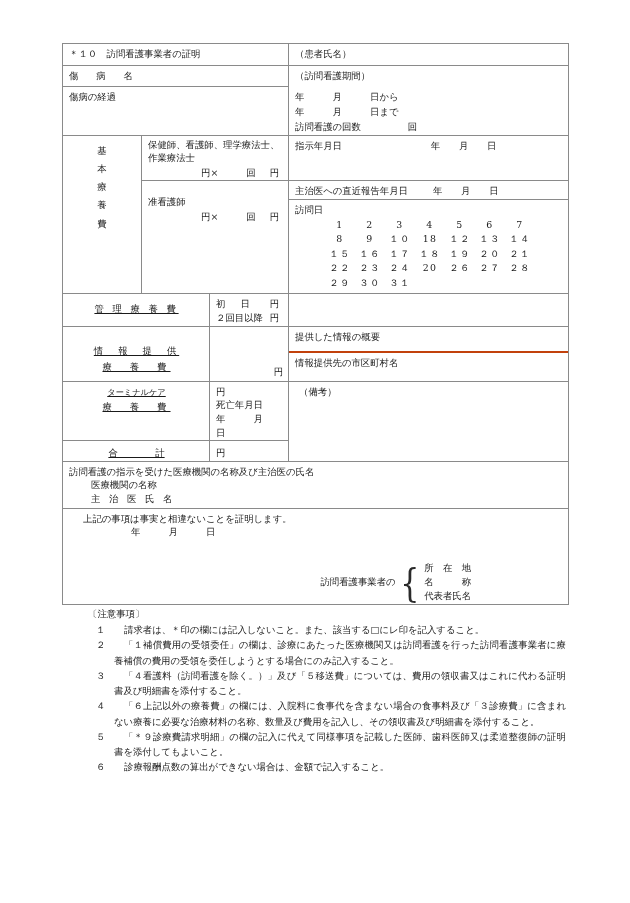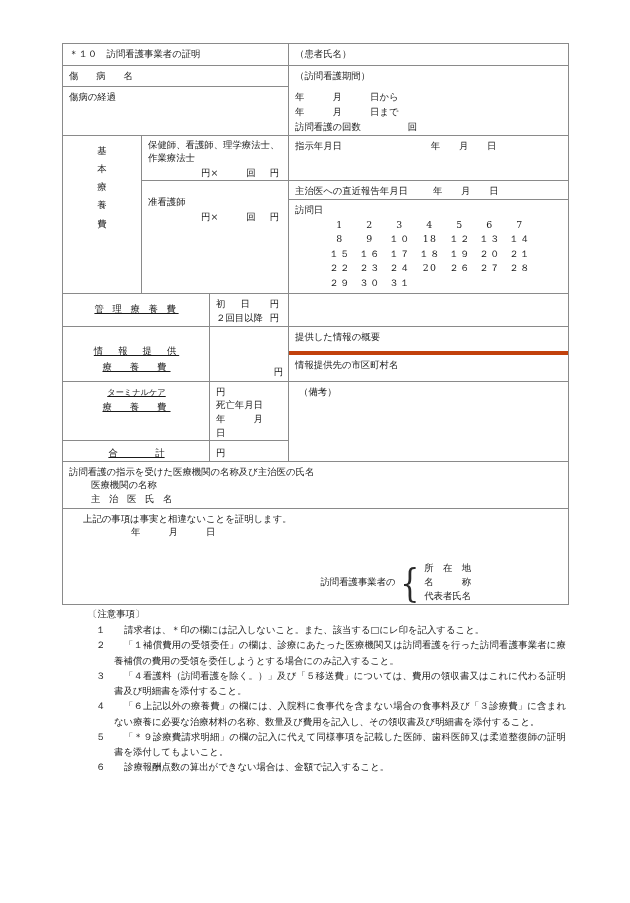--- a/index.html
+++ b/index.html
@@ -253,21 +253,21 @@
     <td colspan="2">
       <div class="pad ctr" style="padding-top:16px; line-height:1.72">
         <span class="row-line spread2">情　報　提　供</span>
         <span class="row-line spread">療　養　費</span>
       </div>
     </td>
     <td style="height:54px; position:relative">
       <div class="pad rgt" style="position:absolute; right:0; bottom:1px">円</div>
     </td>
     <td style="padding:0">
-      <div style="border-bottom:4px solid #c2410c; height:24px">
+      <div style="border-bottom:2px solid #c2410c; height:24px">
         <div class="pad">提供した情報の概要</div>
       </div>
       <div class="pad">情報提供先の市区町村名</div>
     </td>
   </tr>
 
   <tr>
     <td colspan="2">
       <div class="pad ctr" style="padding-top:3px; line-height:1.75">
         <span class="row-line" style="font-size:8.2px">ターミナルケア</span>

